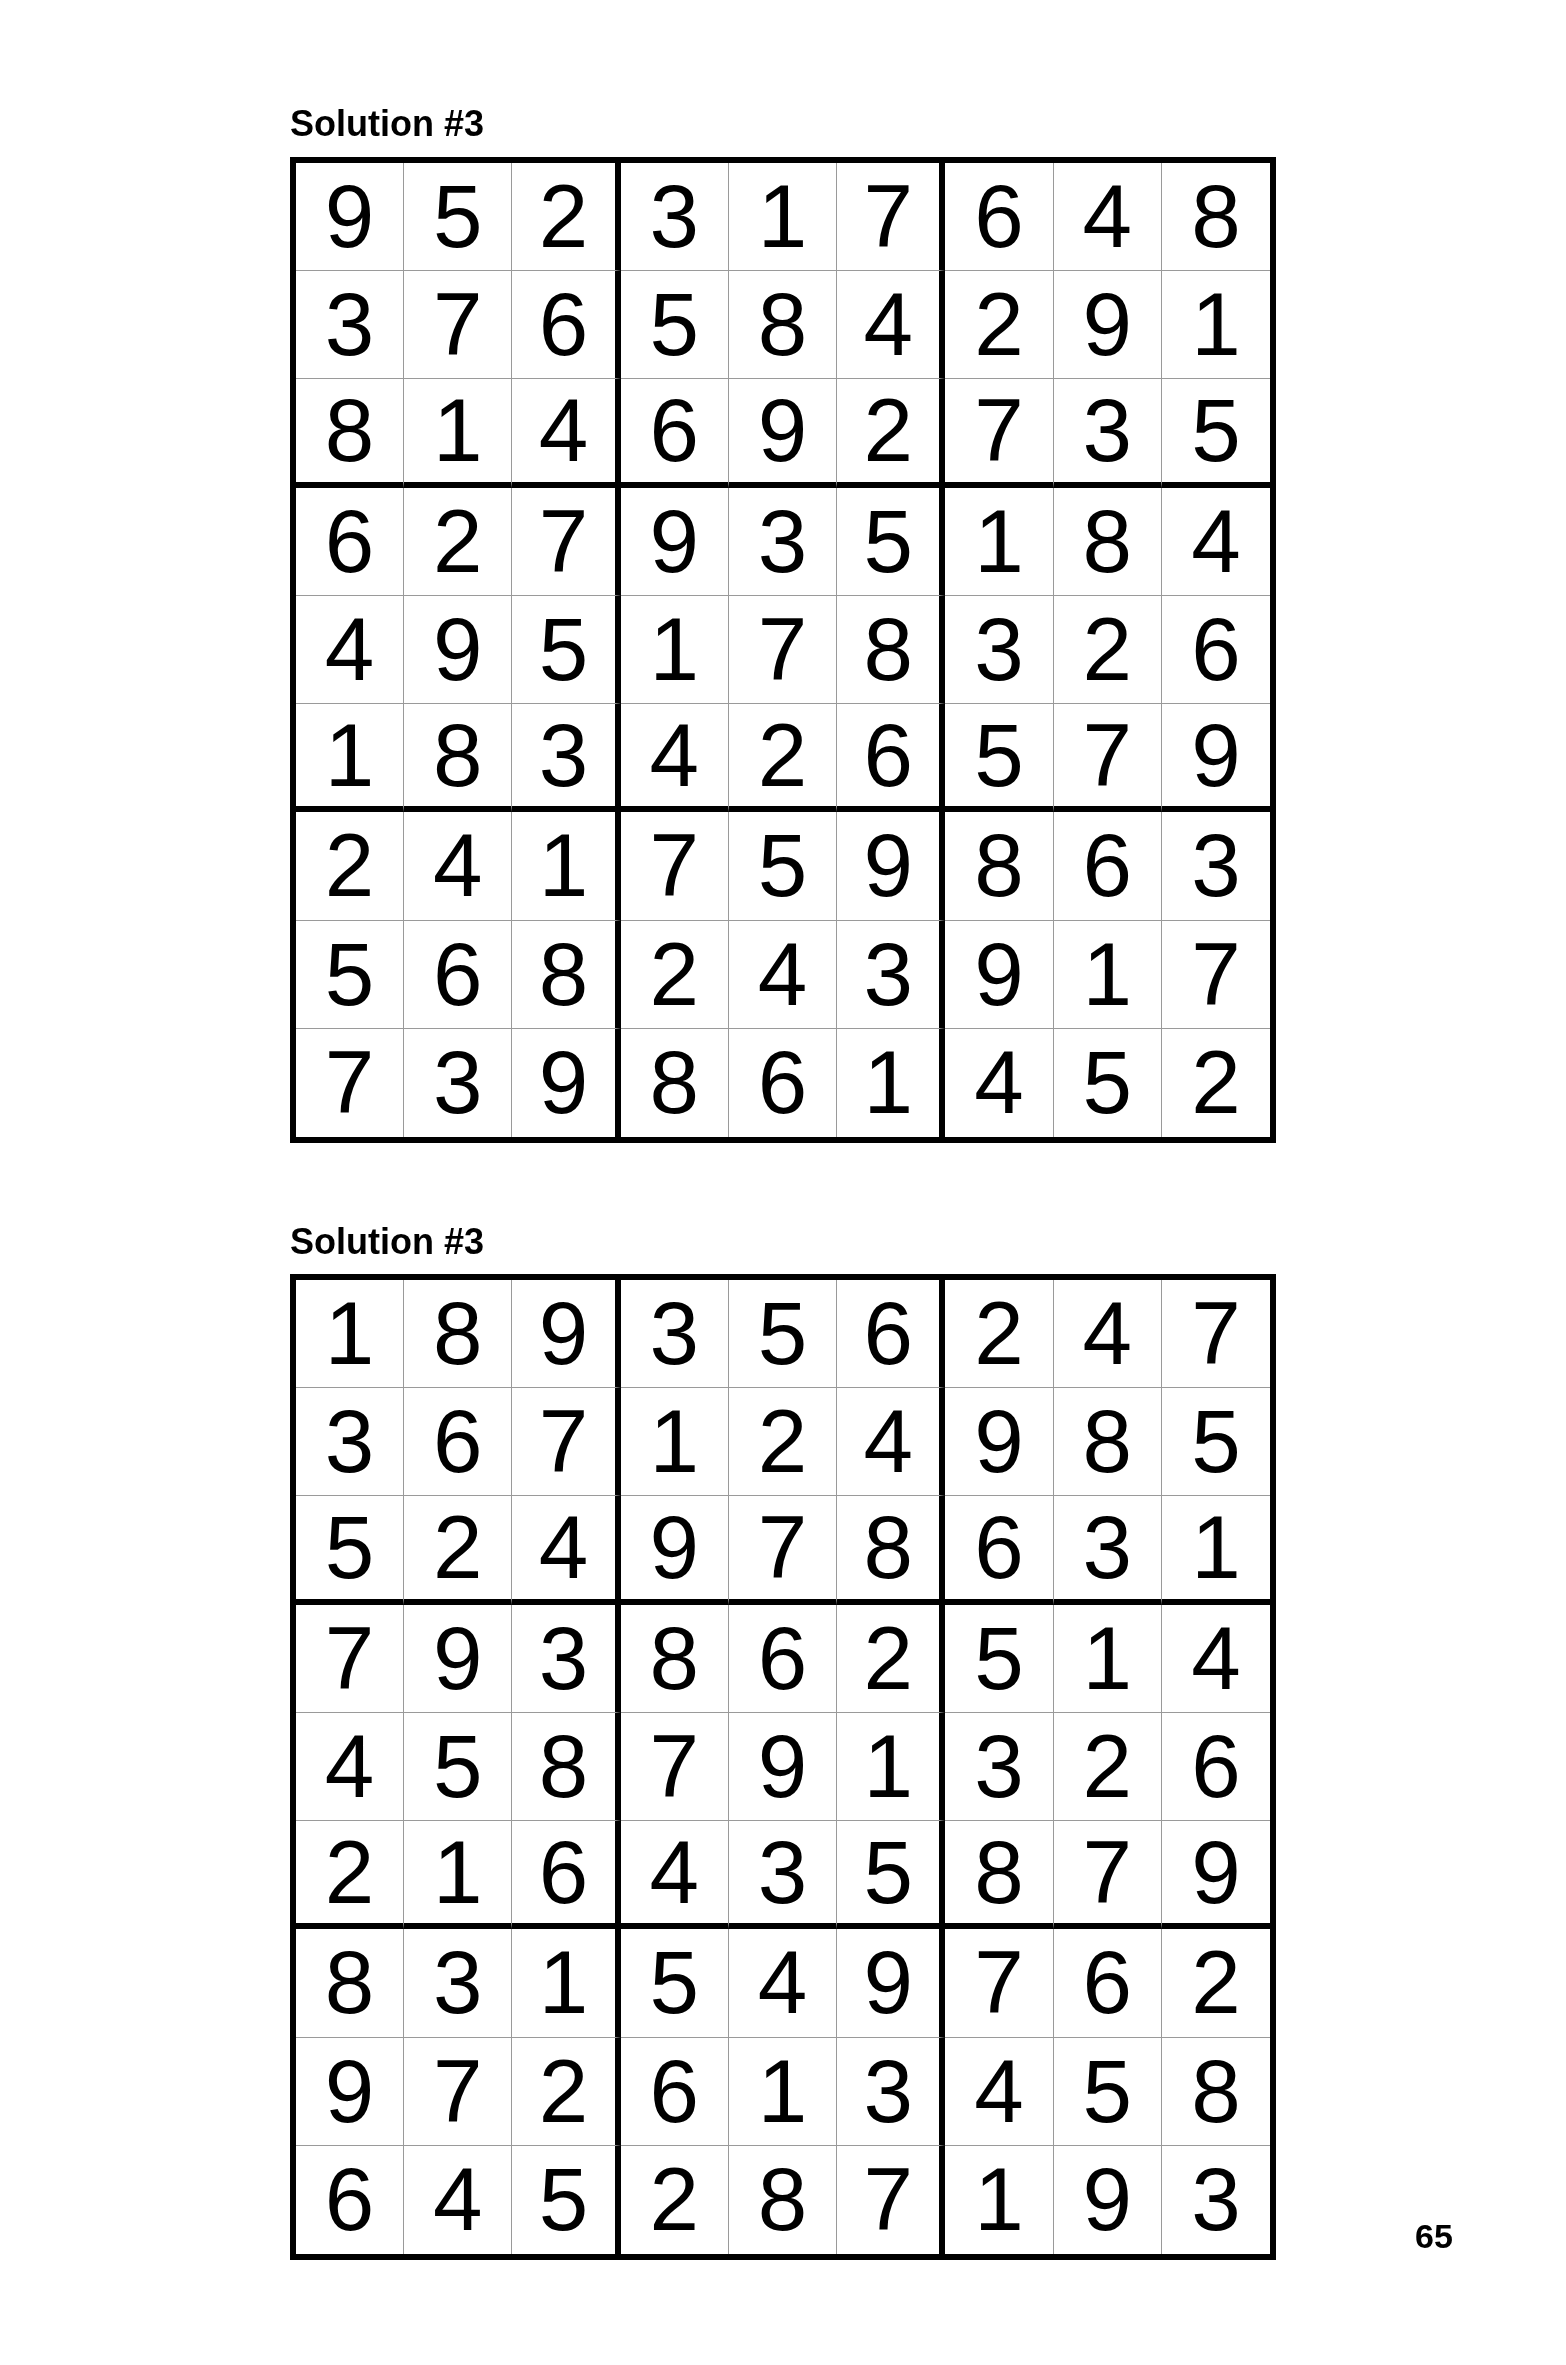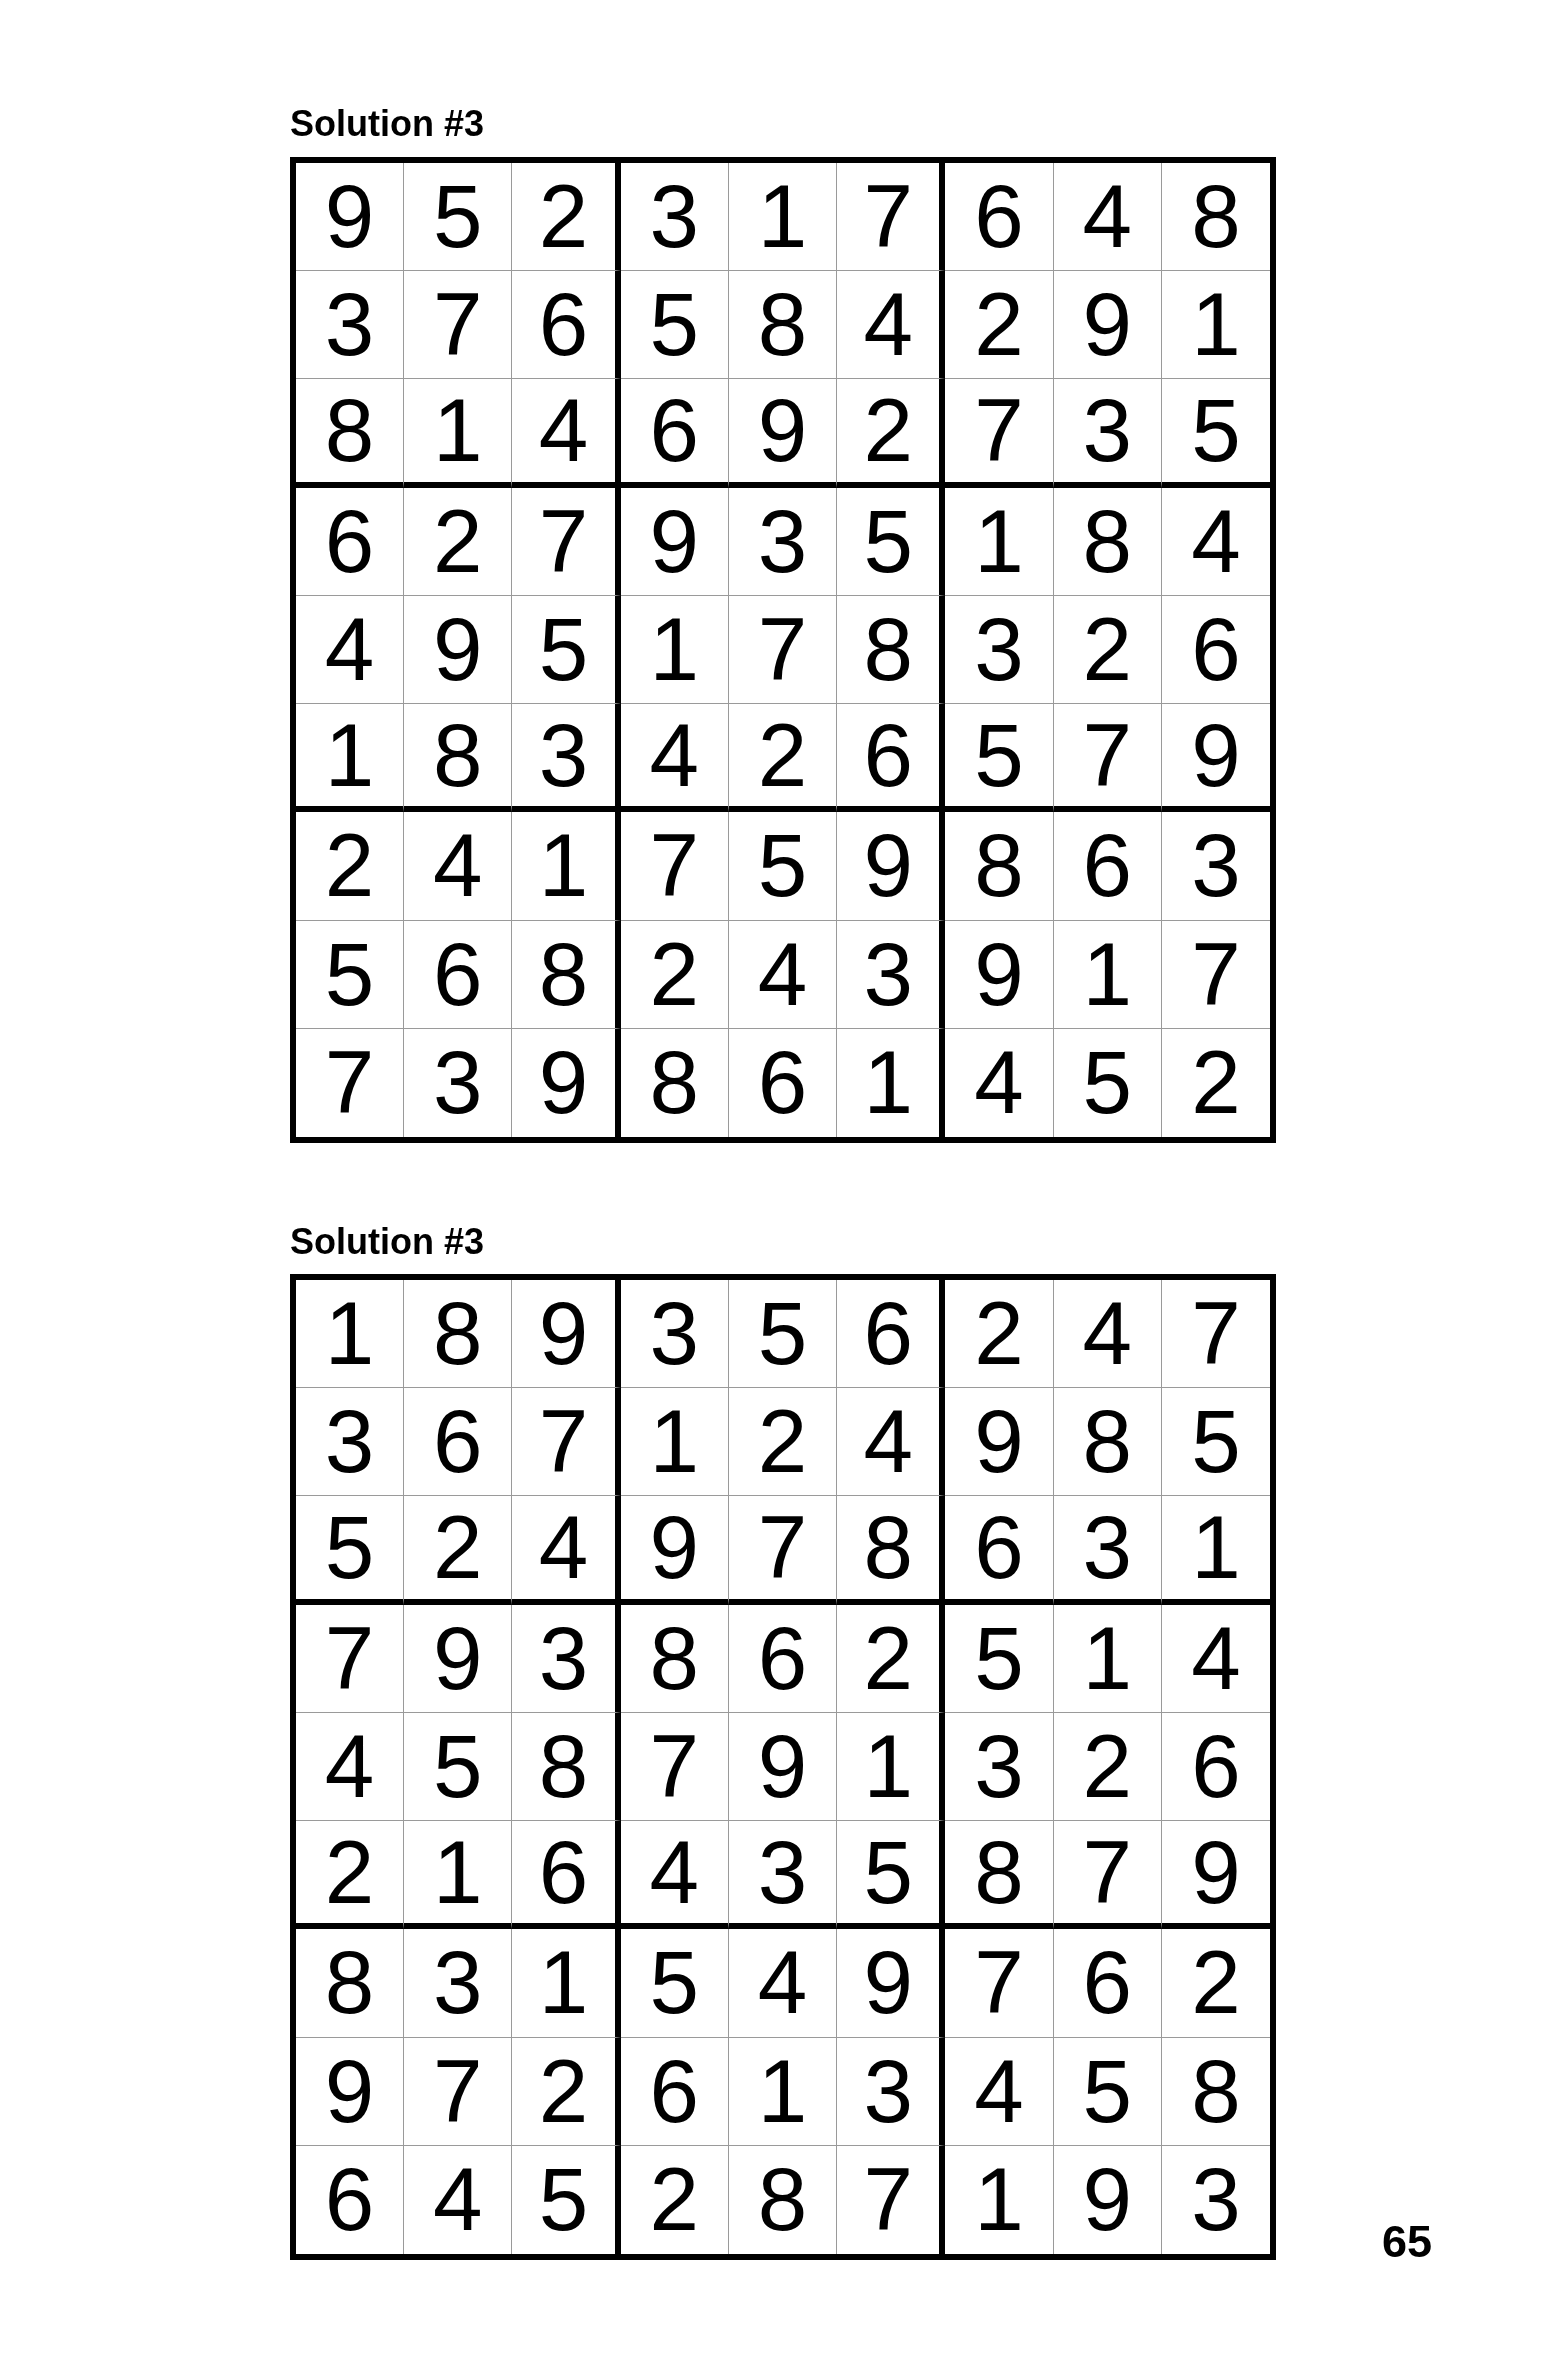--- a/index.html
+++ b/index.html
@@ -38,25 +38,25 @@
     font-weight: normal;
     color: #000;
     line-height: 1;
   }
   .cell.c3, .cell.c6 { border-right: 6.8px solid #000; }
   .cell.c9 { border-right: none; }
   .cell.r3, .cell.r6 { border-bottom: 6.8px solid #000; }
   .cell.r9 { border-bottom: none; }
   .page-number {
     position: absolute;
-    left: 1382px;
+    left: 1415px;
     top: 2219px;
     font-family: "Liberation Sans", sans-serif;
     font-weight: bold;
-    font-size: 45px;
+    font-size: 34px;
     line-height: 1;
     color: #000;
   }
 </style>
 </head>
 <body>
 
 <div class="label" style="top:106px;">Solution #3</div>
 <div class="grid" id="grid-0" style="top:157px;">
     <div class="cell c1 r1">9</div>

